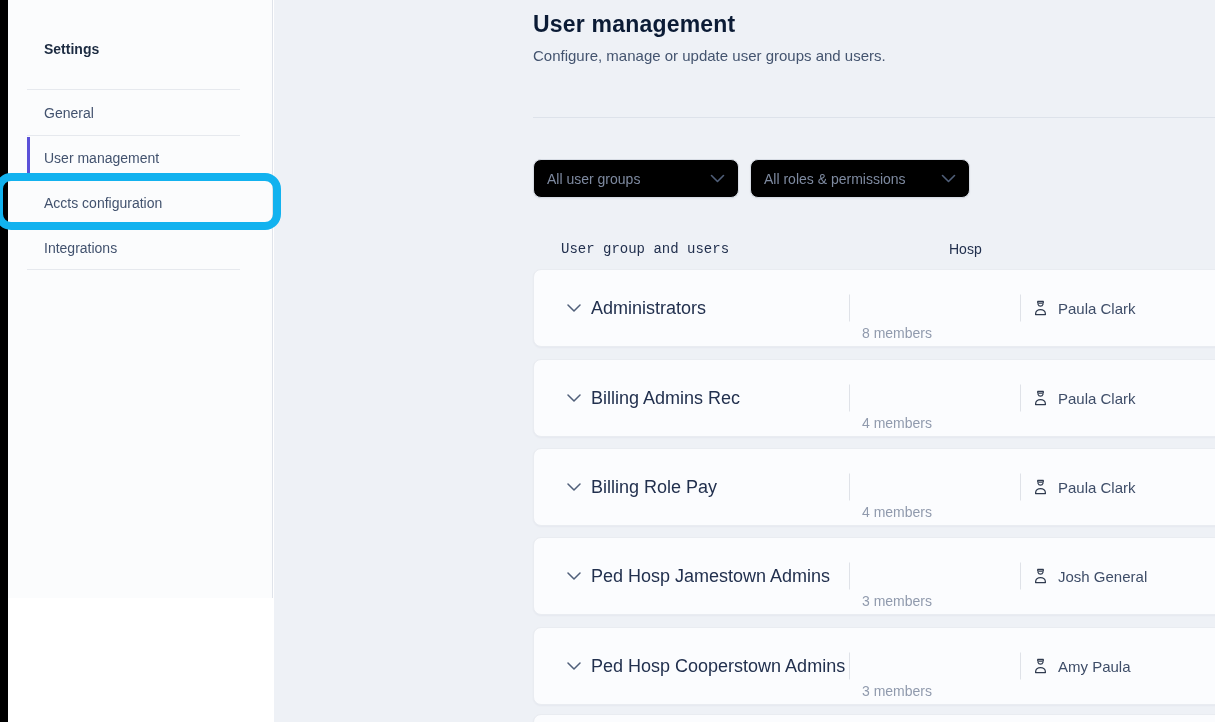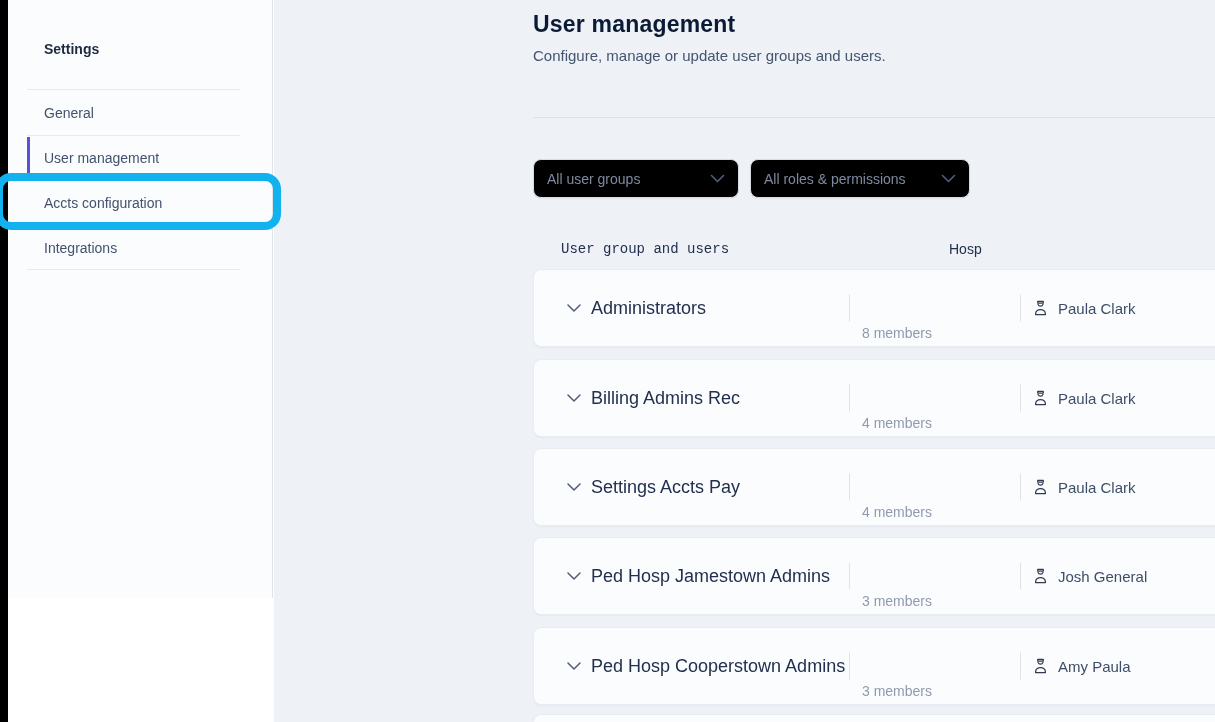--- a/index.html
+++ b/index.html
@@ -208,21 +208,21 @@
     </span>
     <span class="uname">Paula Clark</span>
   </div>
 
   <div class="row-card" style="top:448px;">
     <span class="chev">
       <svg width="14" height="8" viewBox="0 0 14 8">
           <path d="M1 1l6 6 6-6" fill="none" stroke="#505f79" stroke-width="1.5" stroke-linecap="round" stroke-linejoin="round"></path>
         </svg>
     </span>
-    <span class="gname">Settings Accts Pay</span>
+    <span class="gname">Billing Role Pay</span>
     <span class="vdiv d1"></span>
     <span class="members">4 members</span>
     <span class="vdiv d2"></span>
     <span class="uicon">
       <svg width="17" height="17" viewBox="0 0 16 16" fill="none" stroke="#303b4f" stroke-width="1.2" stroke-linecap="round" stroke-linejoin="round">
           <path d="M5.4 1.8h5.2v1.6H5.4z"></path>
           <path d="M5.7 4.6a2.4 2.4 0 0 0 4.6 0"></path>
           <path d="M3.4 14.2v-.6c0-2.4 2-4.1 4.6-4.1s4.6 1.7 4.6 4.1v.6z"></path>
         </svg>
     </span>

